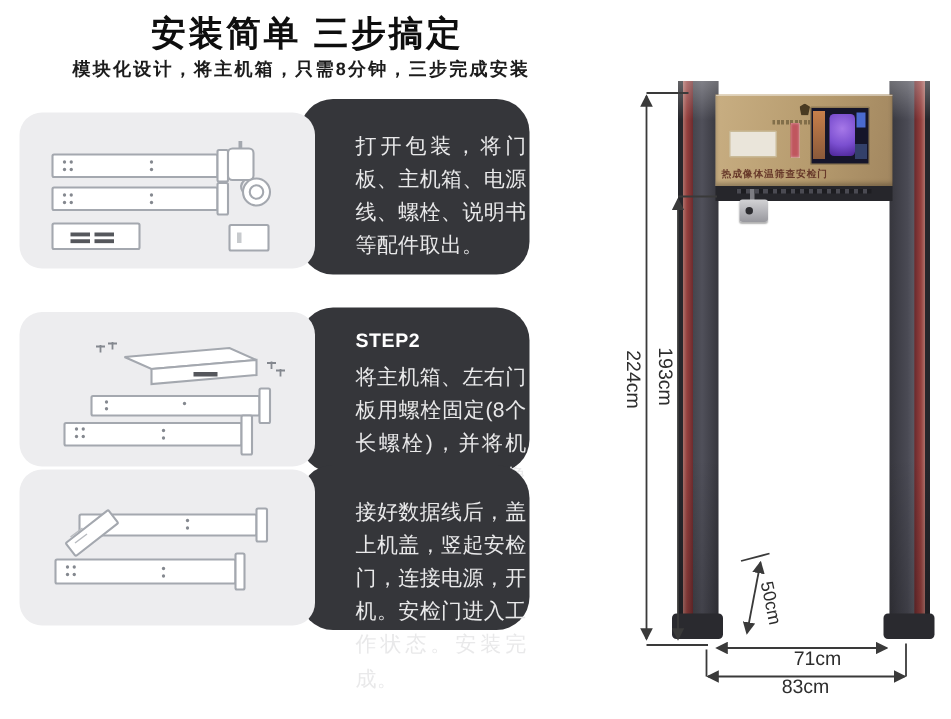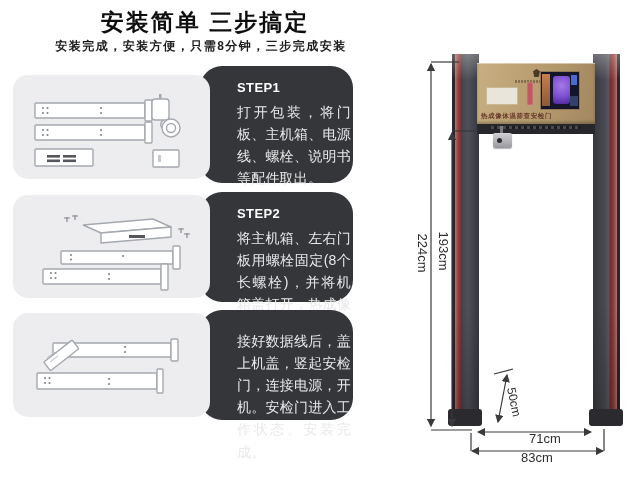--- a/index.html
+++ b/index.html
@@ -75,21 +75,21 @@
   .dim-193{left:421px;top:244px;}
   .dim-71{left:515px;top:431px;width:60px;}
   .dim-83{left:507px;top:450px;width:60px;text-align:center;}
 </style>
 </head>
 <body>
 
 <div class="page">
 
   <div class="title">安装简单 三步搞定</div>
-  <div class="subtitle">安装完成，安装方便，只需8分钟，三步完成安装</div>
+  <div class="subtitle">模块化设计，将主机箱，只需8分钟，三步完成安装</div>
 
   <div class="step-card" style="top:66px;height:117px;">
     <div class="step-box"></div>
     <div class="step-illo" style="top:9px;height:104px;">
       <svg width="197" height="104" viewBox="0 0 197 104">
         <g stroke="#a4a8af" fill="#ffffff" stroke-width="1.4">
           <rect x="22" y="28" width="110" height="15" rx="1"></rect>
             <rect x="132" y="25" width="7" height="21" rx="1"></rect>
           <rect x="22" y="50" width="110" height="15" rx="1"></rect>
             <rect x="132" y="47" width="7" height="21" rx="1"></rect>
@@ -118,26 +118,25 @@
         <g fill="#55575c">
           <rect x="34" y="80" width="13" height="2.6"></rect>
             <rect x="50" y="80" width="13" height="2.6"></rect>
           <rect x="34" y="84.5" width="13" height="2.6"></rect>
             <rect x="50" y="84.5" width="13" height="2.6"></rect>
         </g>
         <rect x="145" y="80" width="3" height="7" fill="#c7cacd"></rect>
       </svg>
     </div>
     <div class="step-content">
-      <p class="step-label">STEP1</p>
       <p class="step-text">打开包装，将门板、主机箱、电源线、螺栓、说明书等配件取出。</p>
     </div>
   </div>
 
-  <div class="step-card" style="top:192px;height:110px;">
+  <div class="step-card" style="top:205px;height:110px;">
     <div class="step-box"></div>
     <div class="step-illo" style="top:3px;height:103px;">
       <svg width="197" height="103" viewBox="0 0 197 103">
         <g stroke="#a4a8af" fill="#ffffff" stroke-width="1.4">
           <path d="M70,30 L140,24 L158,32 L88,38 Z"></path>
           <path d="M88,38 L158,32 L158,42 L88,48 Z"></path>
           <rect x="48" y="56" width="112" height="13" rx="1"></rect>
             <rect x="160" y="51" width="7" height="23" rx="1"></rect>
           <rect x="30" y="74" width="118" height="15" rx="1"></rect>
             <rect x="148" y="69" width="7" height="26" rx="1"></rect>

